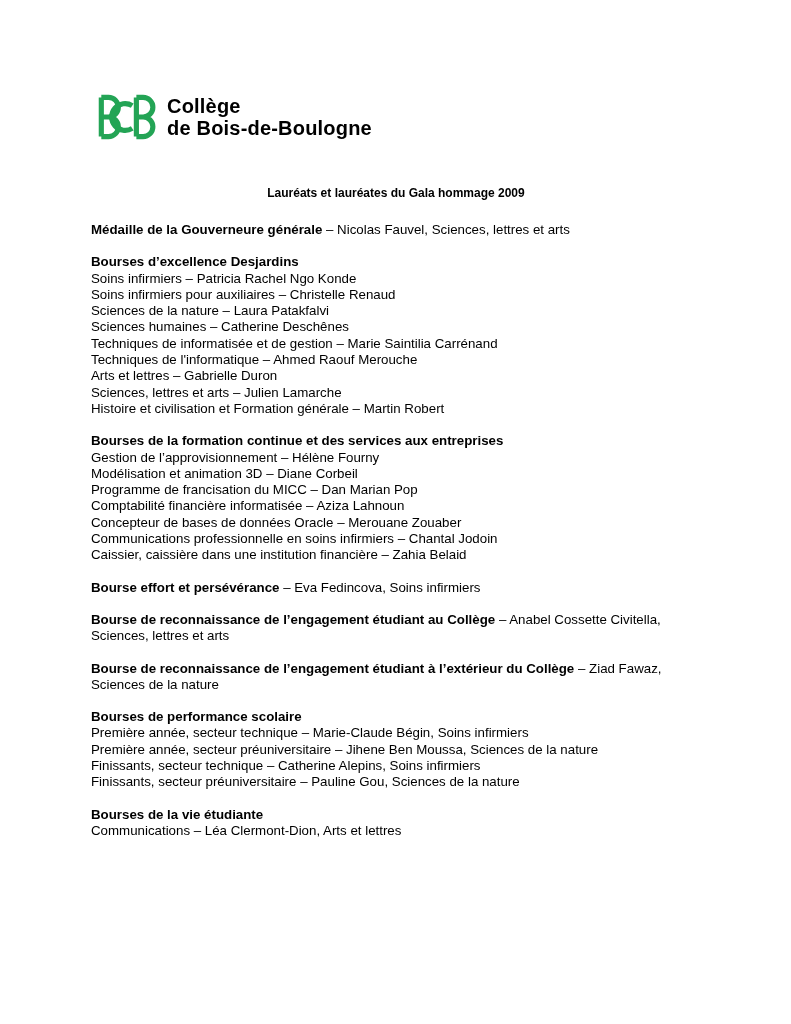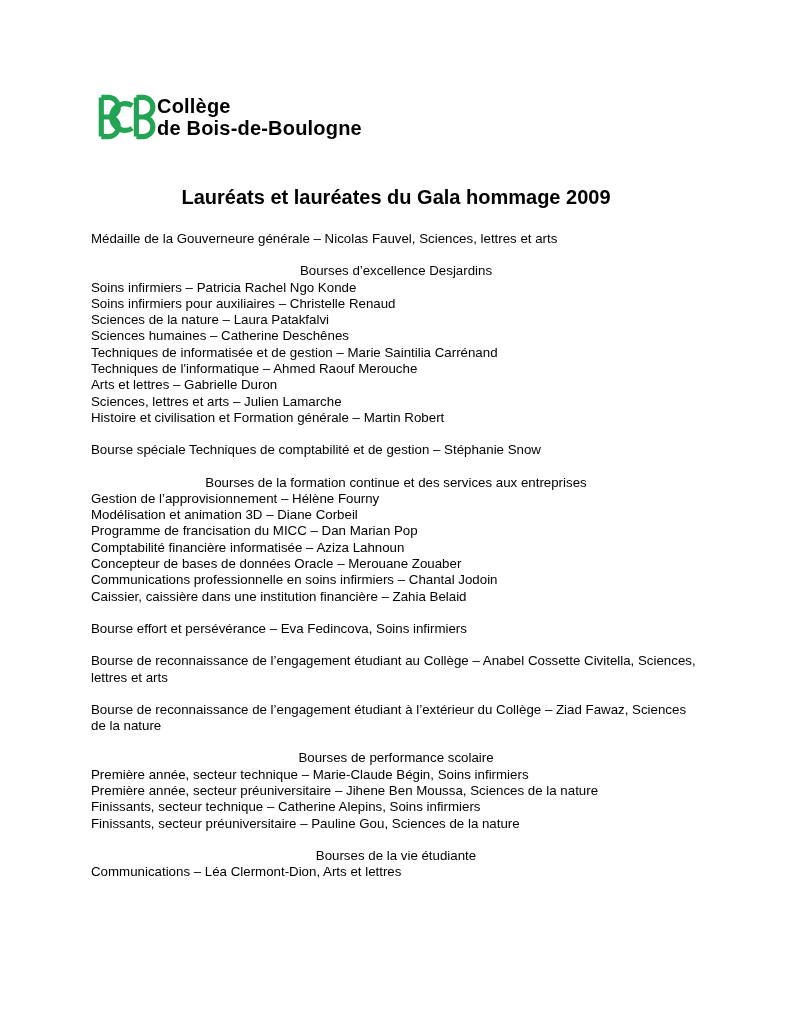--- a/index.html
+++ b/index.html
@@ -9,44 +9,45 @@
     min-height: 1024px;
     margin: 0 auto;
     background: #ffffff;
     font-family: "Liberation Sans", sans-serif;
     color: #111111;
     padding: 84px 90px 40px 91px;
   }
   .logo {
     display: flex;
     align-items: center;
+    gap: 10px;
     margin-bottom: 36px;
   }
   .logo-mark { width: 66px; height: 66px; flex: 0 0 auto; }
   .logo-text {
     font-weight: bold;
     font-size: 20px;
     line-height: 1.12;
     letter-spacing: 0.2px;
     color: #000000;
   }
   .doc-title {
     text-align: center;
-    font-size: 20px;
+    font-size: 12px;
     font-weight: bold;
     margin-bottom: 22px;
     color: #000000;
   }
   .section { margin-bottom: 16px; }
   .para, .line {
     font-size: 13.3px;
     line-height: 16.3px;
     color: #000000;
   }
-  .heading { font-weight: normal; text-align: center; }
+  .heading { font-weight: bold; }
   .section:last-child { margin-bottom: 0; }
 </style>
 </head>
 <body>
 
 <div class="page">
 
   <header class="logo">
     <svg class="logo-mark" viewBox="0 0 64 64" aria-hidden="true">
       <g fill="none" stroke="#23a455" stroke-width="5">
@@ -74,23 +75,20 @@
     <div class="line">Sciences de la nature – Laura Patakfalvi</div>
     <div class="line">Sciences humaines – Catherine Deschênes</div>
     <div class="line">Techniques de informatisée et de gestion – Marie Saintilia Carrénand</div>
     <div class="line">Techniques de l'informatique – Ahmed Raouf Merouche</div>
     <div class="line">Arts et lettres – Gabrielle Duron</div>
     <div class="line">Sciences, lettres et arts – Julien Lamarche</div>
     <div class="line">Histoire et civilisation et Formation générale – Martin Robert</div>
   </section>
 
 
-  <section class="section">
-    <p class="para"><span class="heading">Bourse spéciale Techniques de comptabilité et de gestion</span><span> – Stéphanie Snow</span></p>
-  </section>
 
   <section class="section">
     <p class="para heading">Bourses de la formation continue et des services aux entreprises</p>
     <div class="line">Gestion de l’approvisionnement – Hélène Fourny</div>
     <div class="line">Modélisation et animation 3D – Diane Corbeil</div>
     <div class="line">Programme de francisation du MICC – Dan Marian Pop</div>
     <div class="line">Comptabilité financière informatisée – Aziza Lahnoun</div>
     <div class="line">Concepteur de bases de données Oracle – Merouane Zouaber</div>
     <div class="line">Communications professionnelle en soins infirmiers – Chantal Jodoin</div>
     <div class="line">Caissier, caissière dans une institution financière – Zahia Belaid</div>

